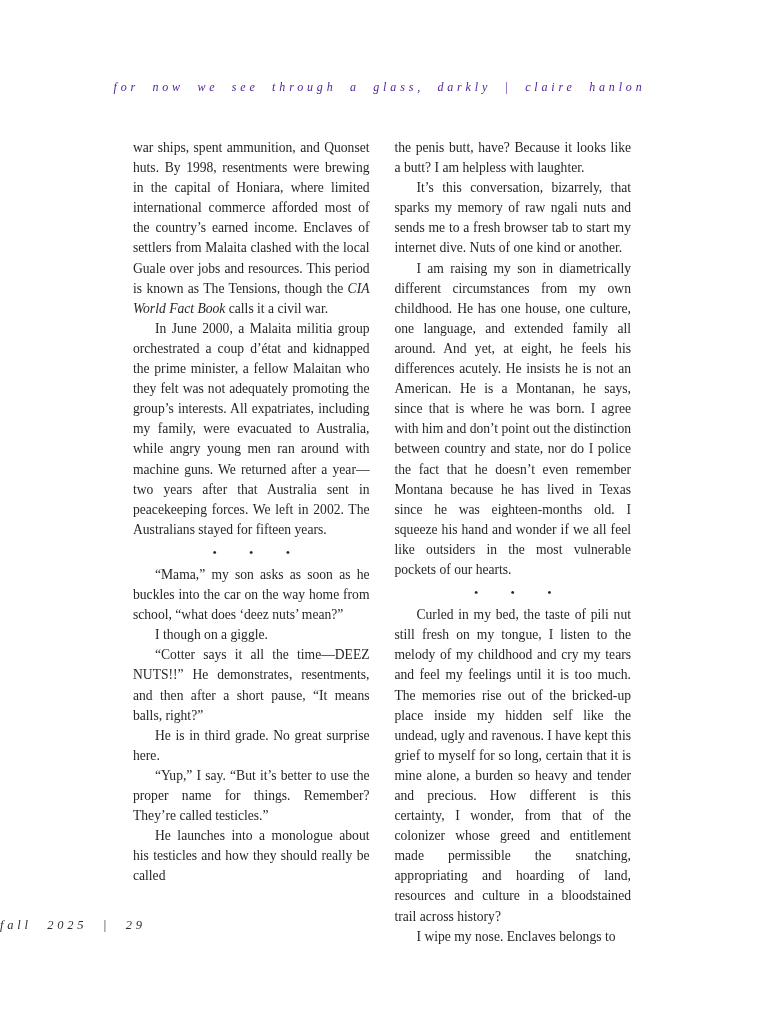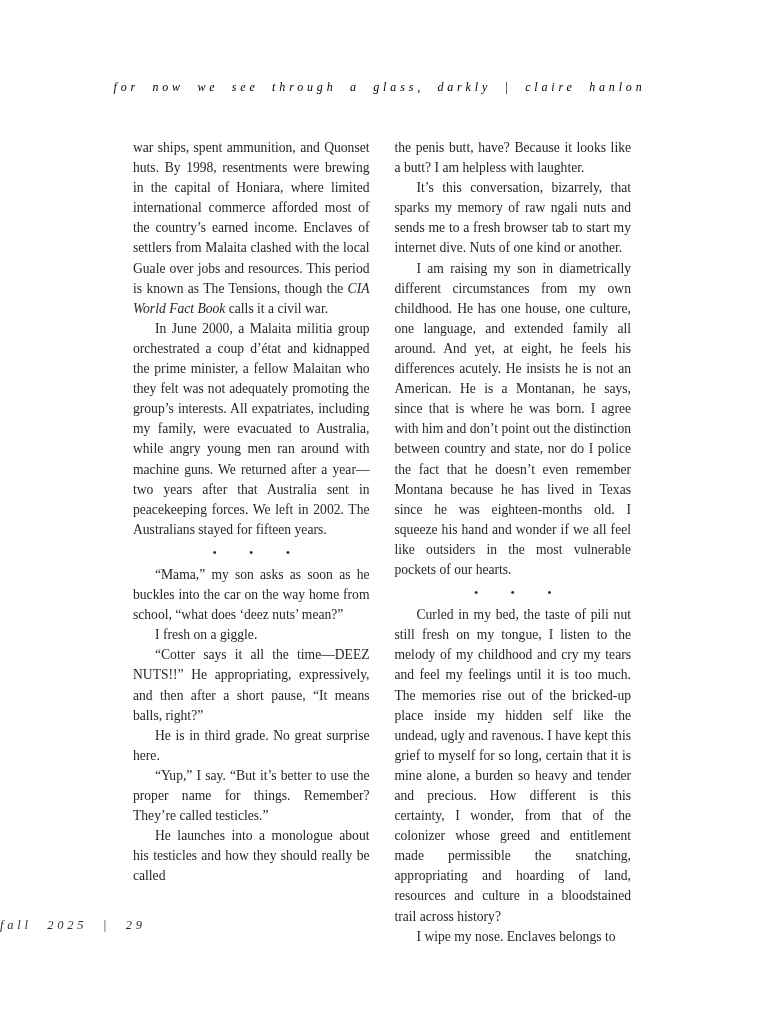--- a/index.html
+++ b/index.html
@@ -18,21 +18,21 @@
   .running-header {
     position: absolute;
     top: 80px;
     left: 0;
     width: 759px;
     text-align: center;
     font-style: italic;
     font-size: 12px;
     letter-spacing: 0.32em;
     word-spacing: 0.55em;
-    color: #000000;
+    color: #4c1d95;
     white-space: nowrap;
   }
   .columns {
     position: absolute;
     top: 138px;
     left: 133px;
     width: 498px;
     display: flex;
     gap: 25px;
   }
@@ -81,22 +81,22 @@
 
 <div class="page">
   <div class="running-header">for now we see through a glass, darkly | claire hanlon</div>
 
   <div class="columns">
     <div class="column">
         <div class="para"><span>war ships, spent ammunition, and Quonset huts. By 1998, resentments were brewing in the capital of Honiara, where limited international commerce afforded most of the country’s earned income. Enclaves of settlers from Malaita clashed with the local Guale over jobs and resources. This period is known as The Tensions, though the </span><em>CIA World Fact Book</em><span> calls it a civil war.</span></div>
         <div class="para indent"><span>In June 2000, a Malaita militia group orchestrated a coup d’état and kidnapped the prime minister, a fellow Malaitan who they felt was not adequately promoting the group’s interests. All expatriates, including my family, were evacuated to Australia, while angry young men ran around with machine guns. We returned after a year—two years after that Australia sent in peacekeeping forces. We left in 2002. The Australians stayed for fifteen years.</span></div>
         <div class="sep">• • •</div>
         <div class="para indent"><span>“Mama,” my son asks as soon as he buckles into the car on the way home from school, “what does ‘deez nuts’ mean?”</span></div>
-        <div class="para indent"><span>I fresh on a giggle.</span></div>
-        <div class="para indent"><span>“Cotter says it all the time—DEEZ NUTS!!” He appropriating, expressively, and then after a short pause, “It means balls, right?”</span></div>
+        <div class="para indent"><span>I though on a giggle.</span></div>
+        <div class="para indent"><span>“Cotter says it all the time—DEEZ NUTS!!” He demonstrates, resentments, and then after a short pause, “It means balls, right?”</span></div>
         <div class="para indent"><span>He is in third grade. No great surprise here.</span></div>
         <div class="para indent"><span>“Yup,” I say. “But it’s better to use the proper name for things. Remember? They’re called testicles.”</span></div>
         <div class="para indent"><span>He launches into a monologue about his testicles and how they should really be called</span></div>
       </div>
     <div class="column">
         <div class="para"><span>the penis butt, have? Because it looks like a butt? I am helpless with laughter.</span></div>
         <div class="para indent"><span>It’s this conversation, bizarrely, that sparks my memory of raw ngali nuts and sends me to a fresh browser tab to start my internet dive. Nuts of one kind or another.</span></div>
         <div class="para indent"><span>I am raising my son in diametrically different circumstances from my own childhood. He has one house, one culture, one language, and extended family all around. And yet, at eight, he feels his differences acutely. He insists he is not an American. He is a Montanan, he says, since that is where he was born. I agree with him and don’t point out the distinction between country and state, nor do I police the fact that he doesn’t even remember Montana because he has lived in Texas since he was eighteen-months old. I squeeze his hand and wonder if we all feel like outsiders in the most vulnerable pockets of our hearts.</span></div>
         <div class="sep">• • •</div>
         <div class="para indent"><span>Curled in my bed, the taste of pili nut still fresh on my tongue, I listen to the melody of my childhood and cry my tears and feel my feelings until it is too much. The memories rise out of the bricked-up place inside my hidden self like the undead, ugly and ravenous. I have kept this grief to myself for so long, certain that it is mine alone, a burden so heavy and tender and precious. How different is this certainty, I wonder, from that of the colonizer whose greed and entitlement made permissible the snatching, appropriating and hoarding of land, resources and culture in a bloodstained trail across history?</span></div>

